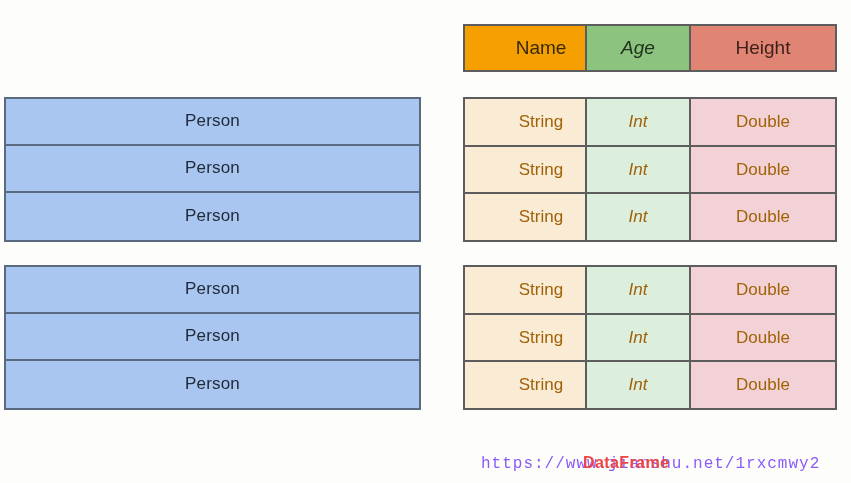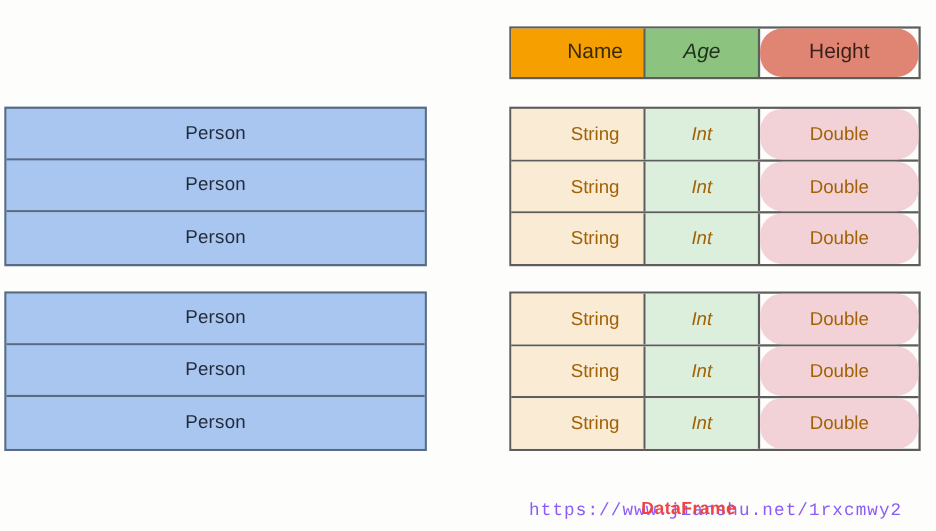--- a/index.html
+++ b/index.html
@@ -13,21 +13,21 @@
     height: 483px;
     background: #fdfdfc;
     font-family: "Liberation Sans", sans-serif;
     overflow: hidden;
   }
 
   
   .rdd-group {
     position: absolute;
     left: 4px;
-    width: 384px;
+    width: 417px;
     border: 2px solid #5a6a80;
     box-sizing: border-box;
     background: #a8c6f0;
   }
   #rdd-group-1 { top: 97px;  height: 145px; }
   #rdd-group-2 { top: 265px; height: 145px; }
 
   .rdd-row {
     height: 33.3333%;
     box-sizing: border-box;
@@ -72,21 +72,21 @@
     justify-content: center;
     box-sizing: border-box;
     border-right: 2px solid #5d5d5d;
     font-size: 17px;
     color: #a16207;
   }
   .df-cell:last-child { border-right: none; }
 
   .col-name   { width: 122px; padding-left: 32px; }
   .col-age    { width: 104px; font-style: italic; }
-  .col-height { flex: 1 1 auto; border-radius: 20px; }
+  .col-height { flex: 1 1 auto; }
 
   
   #df-header .df-cell { font-size: 19px; }
   #df-header .col-name   { background: #f5a000; color: #3a2a06; }
   #df-header .col-age    { background: #8cc47f; color: #20331c; }
   #df-header .col-height { background: #e08573; color: #3d1f1a; }
 
   
   .df-block.body .col-name   { background: #faebd4; }
   .df-block.body .col-age    { background: #dceedc; }

